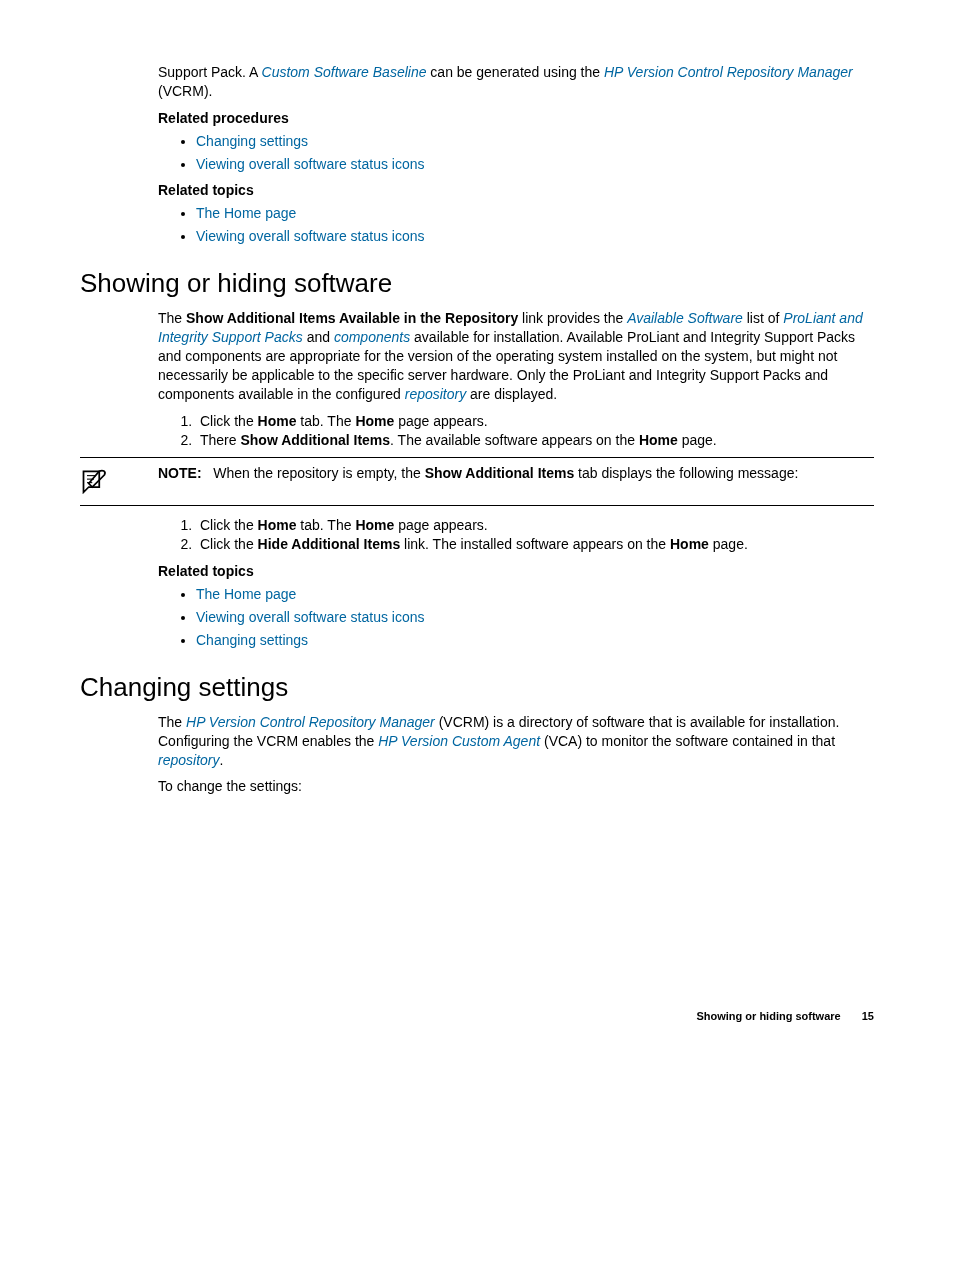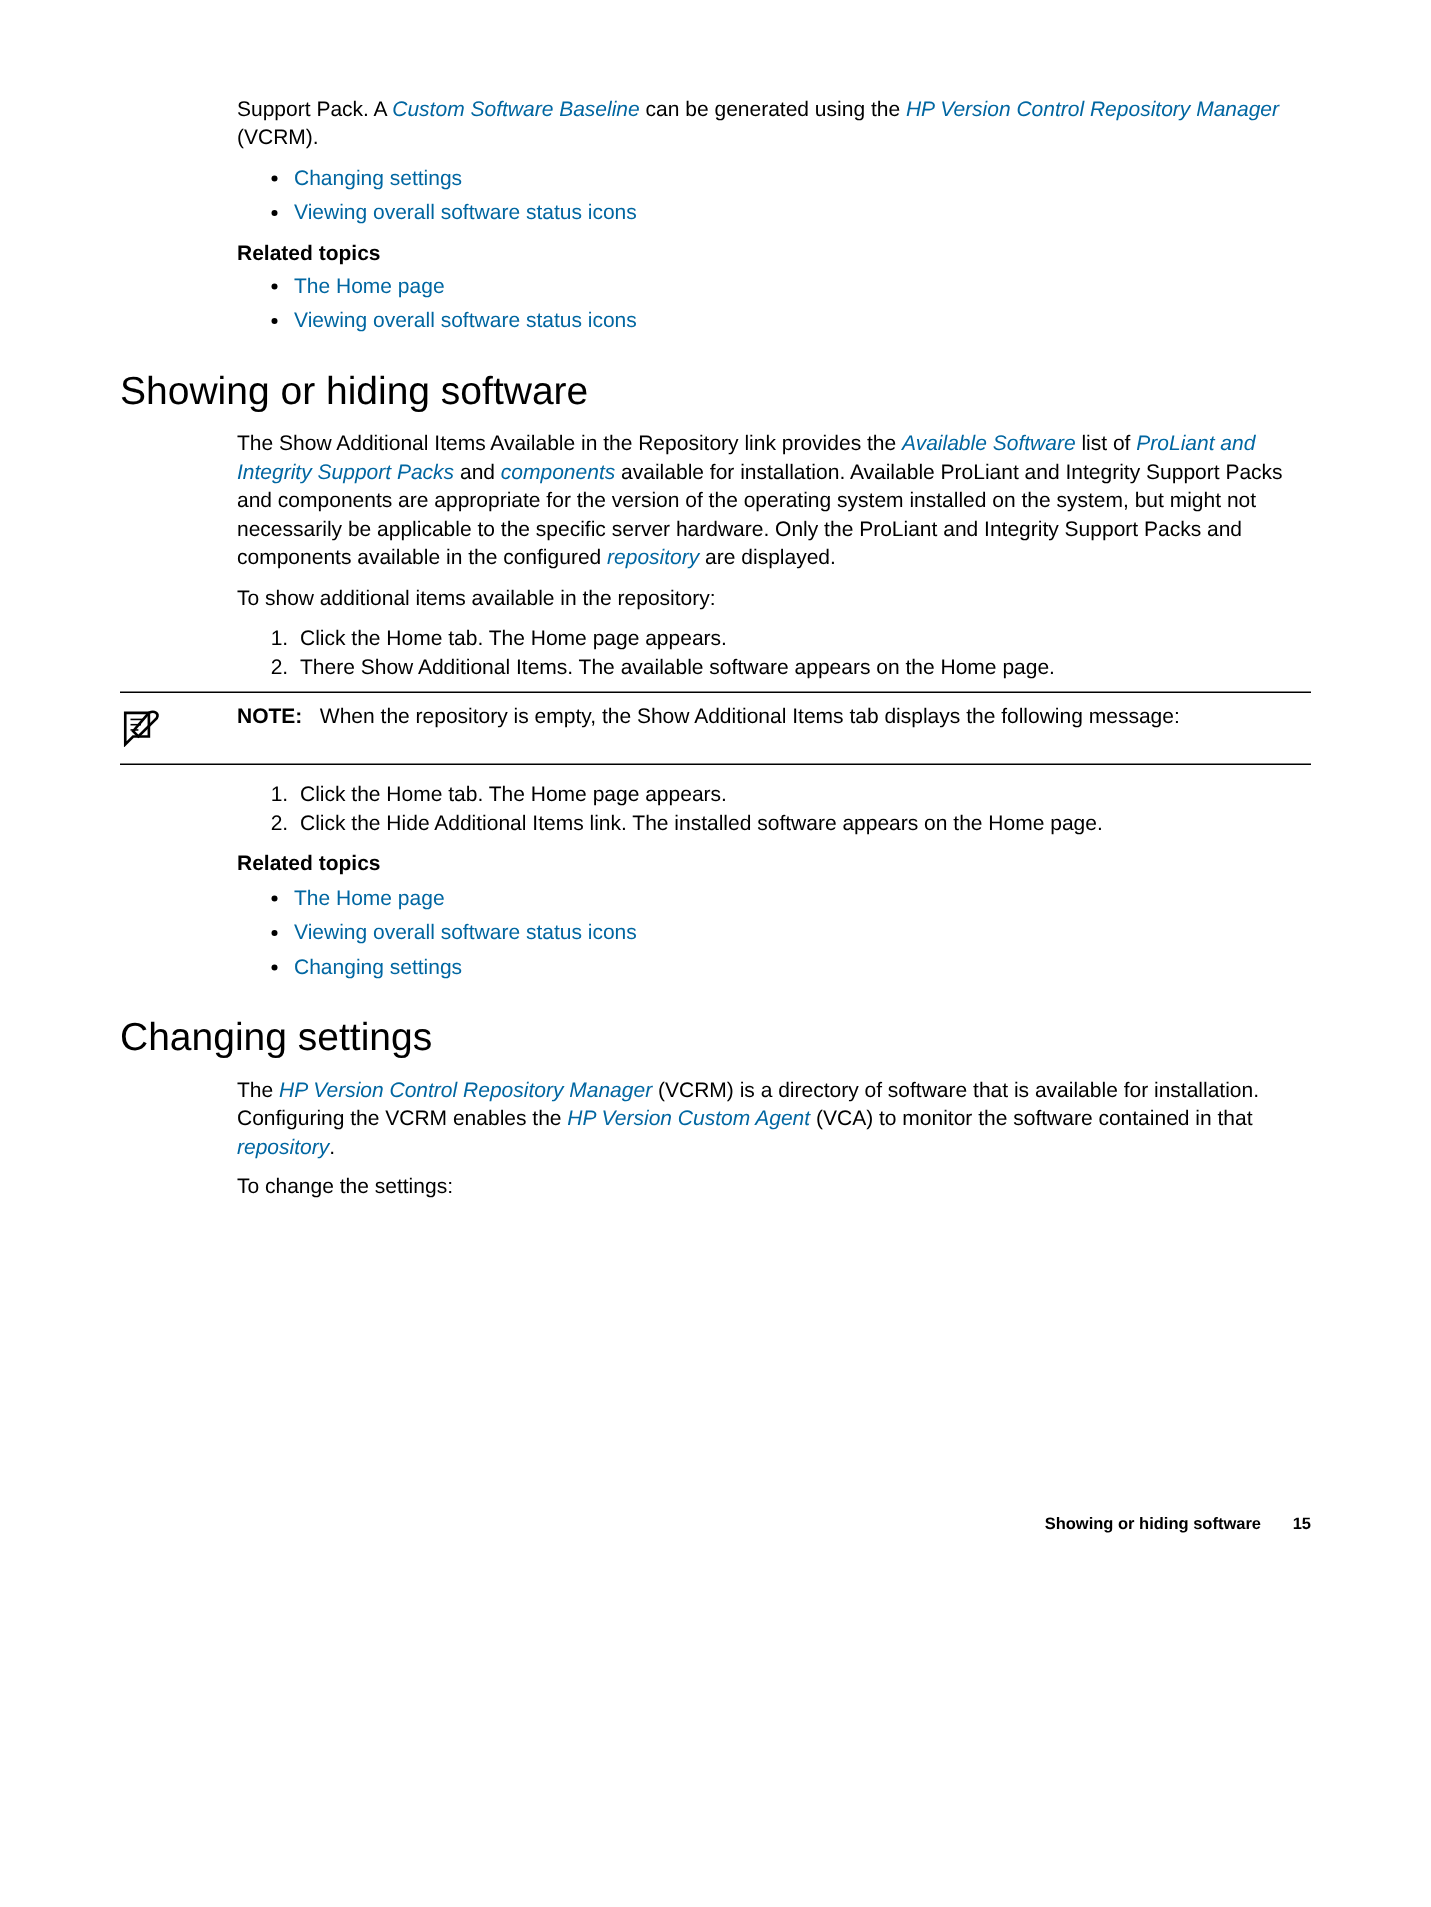--- a/index.html
+++ b/index.html
@@ -85,53 +85,53 @@
   .footer {
     position: absolute;
     bottom: 42px;
     right: 80px;
     font-size: 11px;
     font-weight: bold;
   }
   .footer .pnum {
     margin-left: 18px;
   }
-  .b { font-weight: normal; }
+  .b { font-weight: bold; }
   svg.note-svg { width: 28px; height: 28px; }
 </style>
 </head>
 <body>
 
 <div class="page">
 
   <div class="content">
     <p>
       <span>Support Pack. A </span><a class="term">Custom Software Baseline</a><span> can be generated using the </span><a class="term">HP Version Control Repository Manager</a><span> (VCRM).</span>
     </p>
 
+    <div class="sub-b">Related procedures</div>
     <ul class="bullets">
       <li><a class="link">Changing settings</a></li>
       <li><a class="link">Viewing overall software status icons</a></li>
     </ul>
 
     <div class="sub-b">Related topics</div>
     <ul class="bullets">
       <li><a class="link">The Home page</a></li>
       <li><a class="link">Viewing overall software status icons</a></li>
     </ul>
   </div>
 
   <h1>Showing or hiding software</h1>
 
   <div class="content">
     <p>
       <span>The </span><span class="b">Show Additional Items Available in the Repository</span><span> link provides the </span><a class="term">Available Software</a><span> list of </span><a class="term">ProLiant and Integrity Support Packs</a><span> and </span><a class="term">components</a><span> available for installation. Available ProLiant and Integrity Support Packs and components are appropriate for the version of the operating system installed on the system, but might not necessarily be applicable to the specific server hardware. Only the ProLiant and Integrity Support Packs and components available in the configured </span><a class="term">repository</a><span> are displayed.</span>
     </p>
 
-    <p>To show additional items available in the repository:</p>
     <ol class="steps">
       <li><span>Click the </span><span class="b">Home</span><span> tab. The </span><span class="b">Home</span><span> page appears.</span></li>
       <li><span>There </span><span class="b">Show Additional Items</span><span>. The available software appears on the </span><span class="b">Home</span><span> page.</span></li>
     </ol>
 
     <div class="note-box">
       <div class="note-icon-wrap">
         <svg class="note-svg" viewBox="0 0 32 32">
           <path d="M4 6 L22 6 L22 24 L10 24 L4 30 Z" fill="none" stroke="#000" stroke-width="2"></path>
           <path d="M22 6 C26 4 30 6 28 10 L14 24 L10 20 Z" fill="none" stroke="#000" stroke-width="2"></path>

